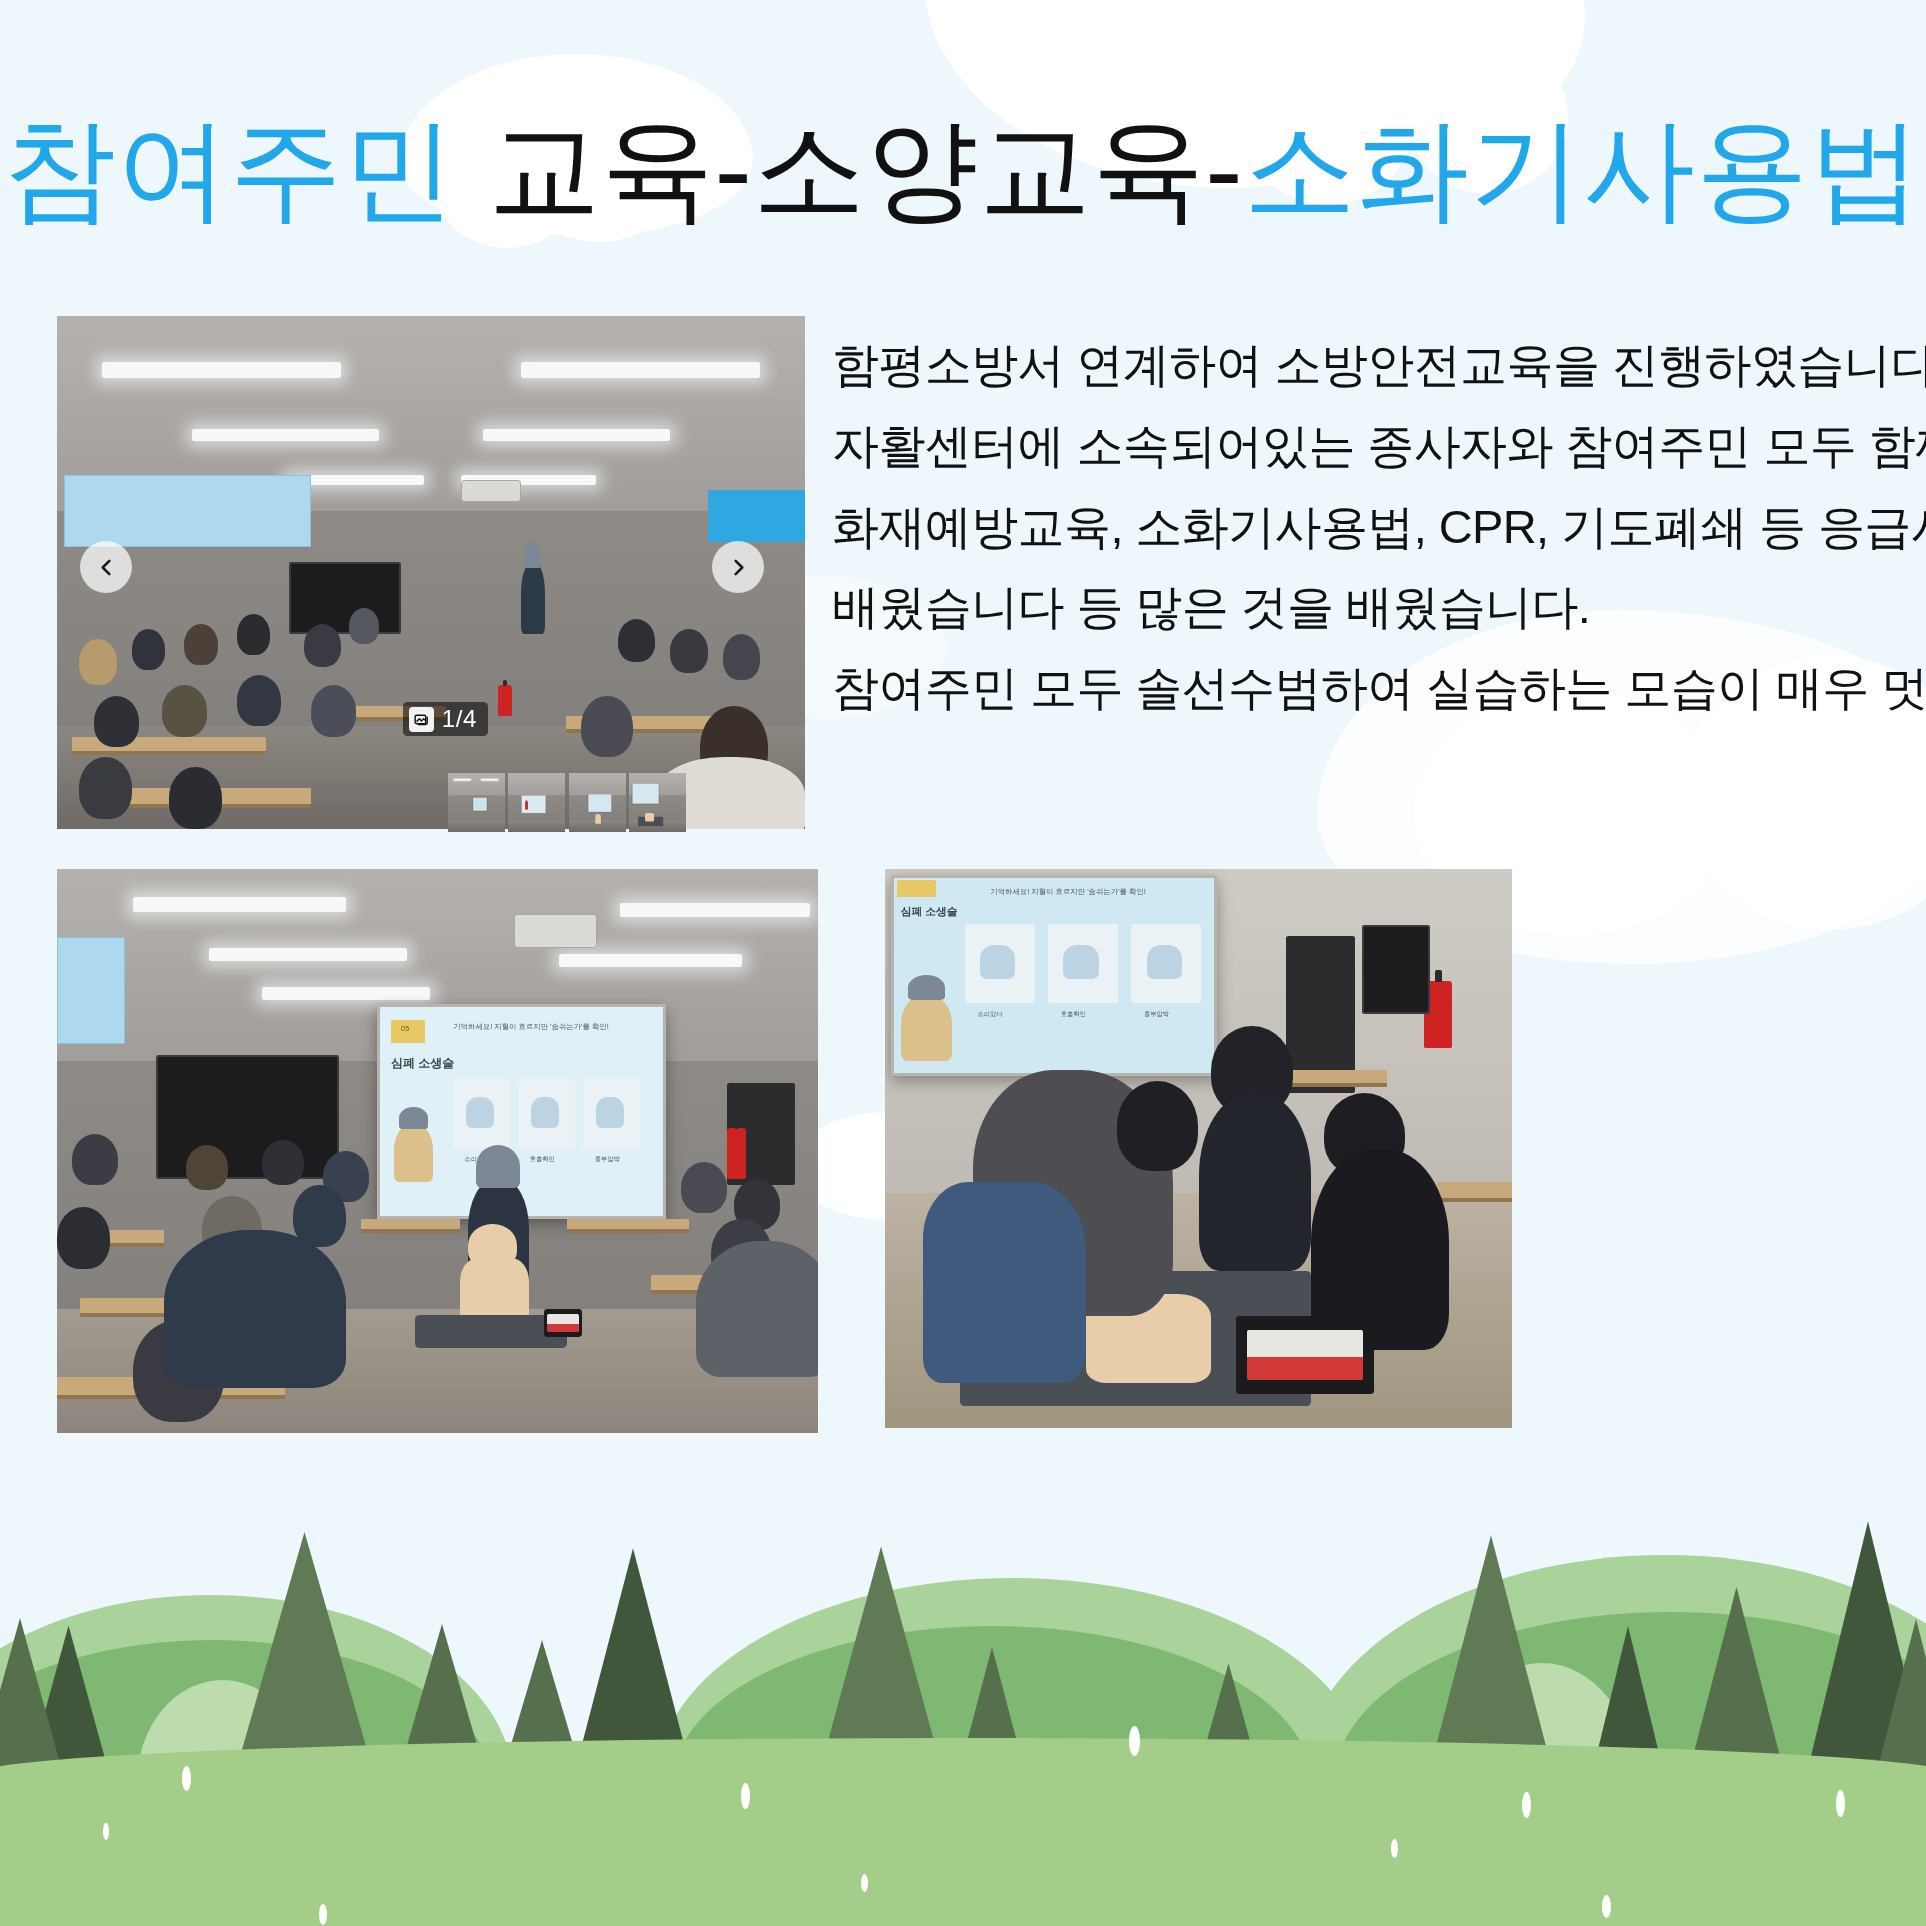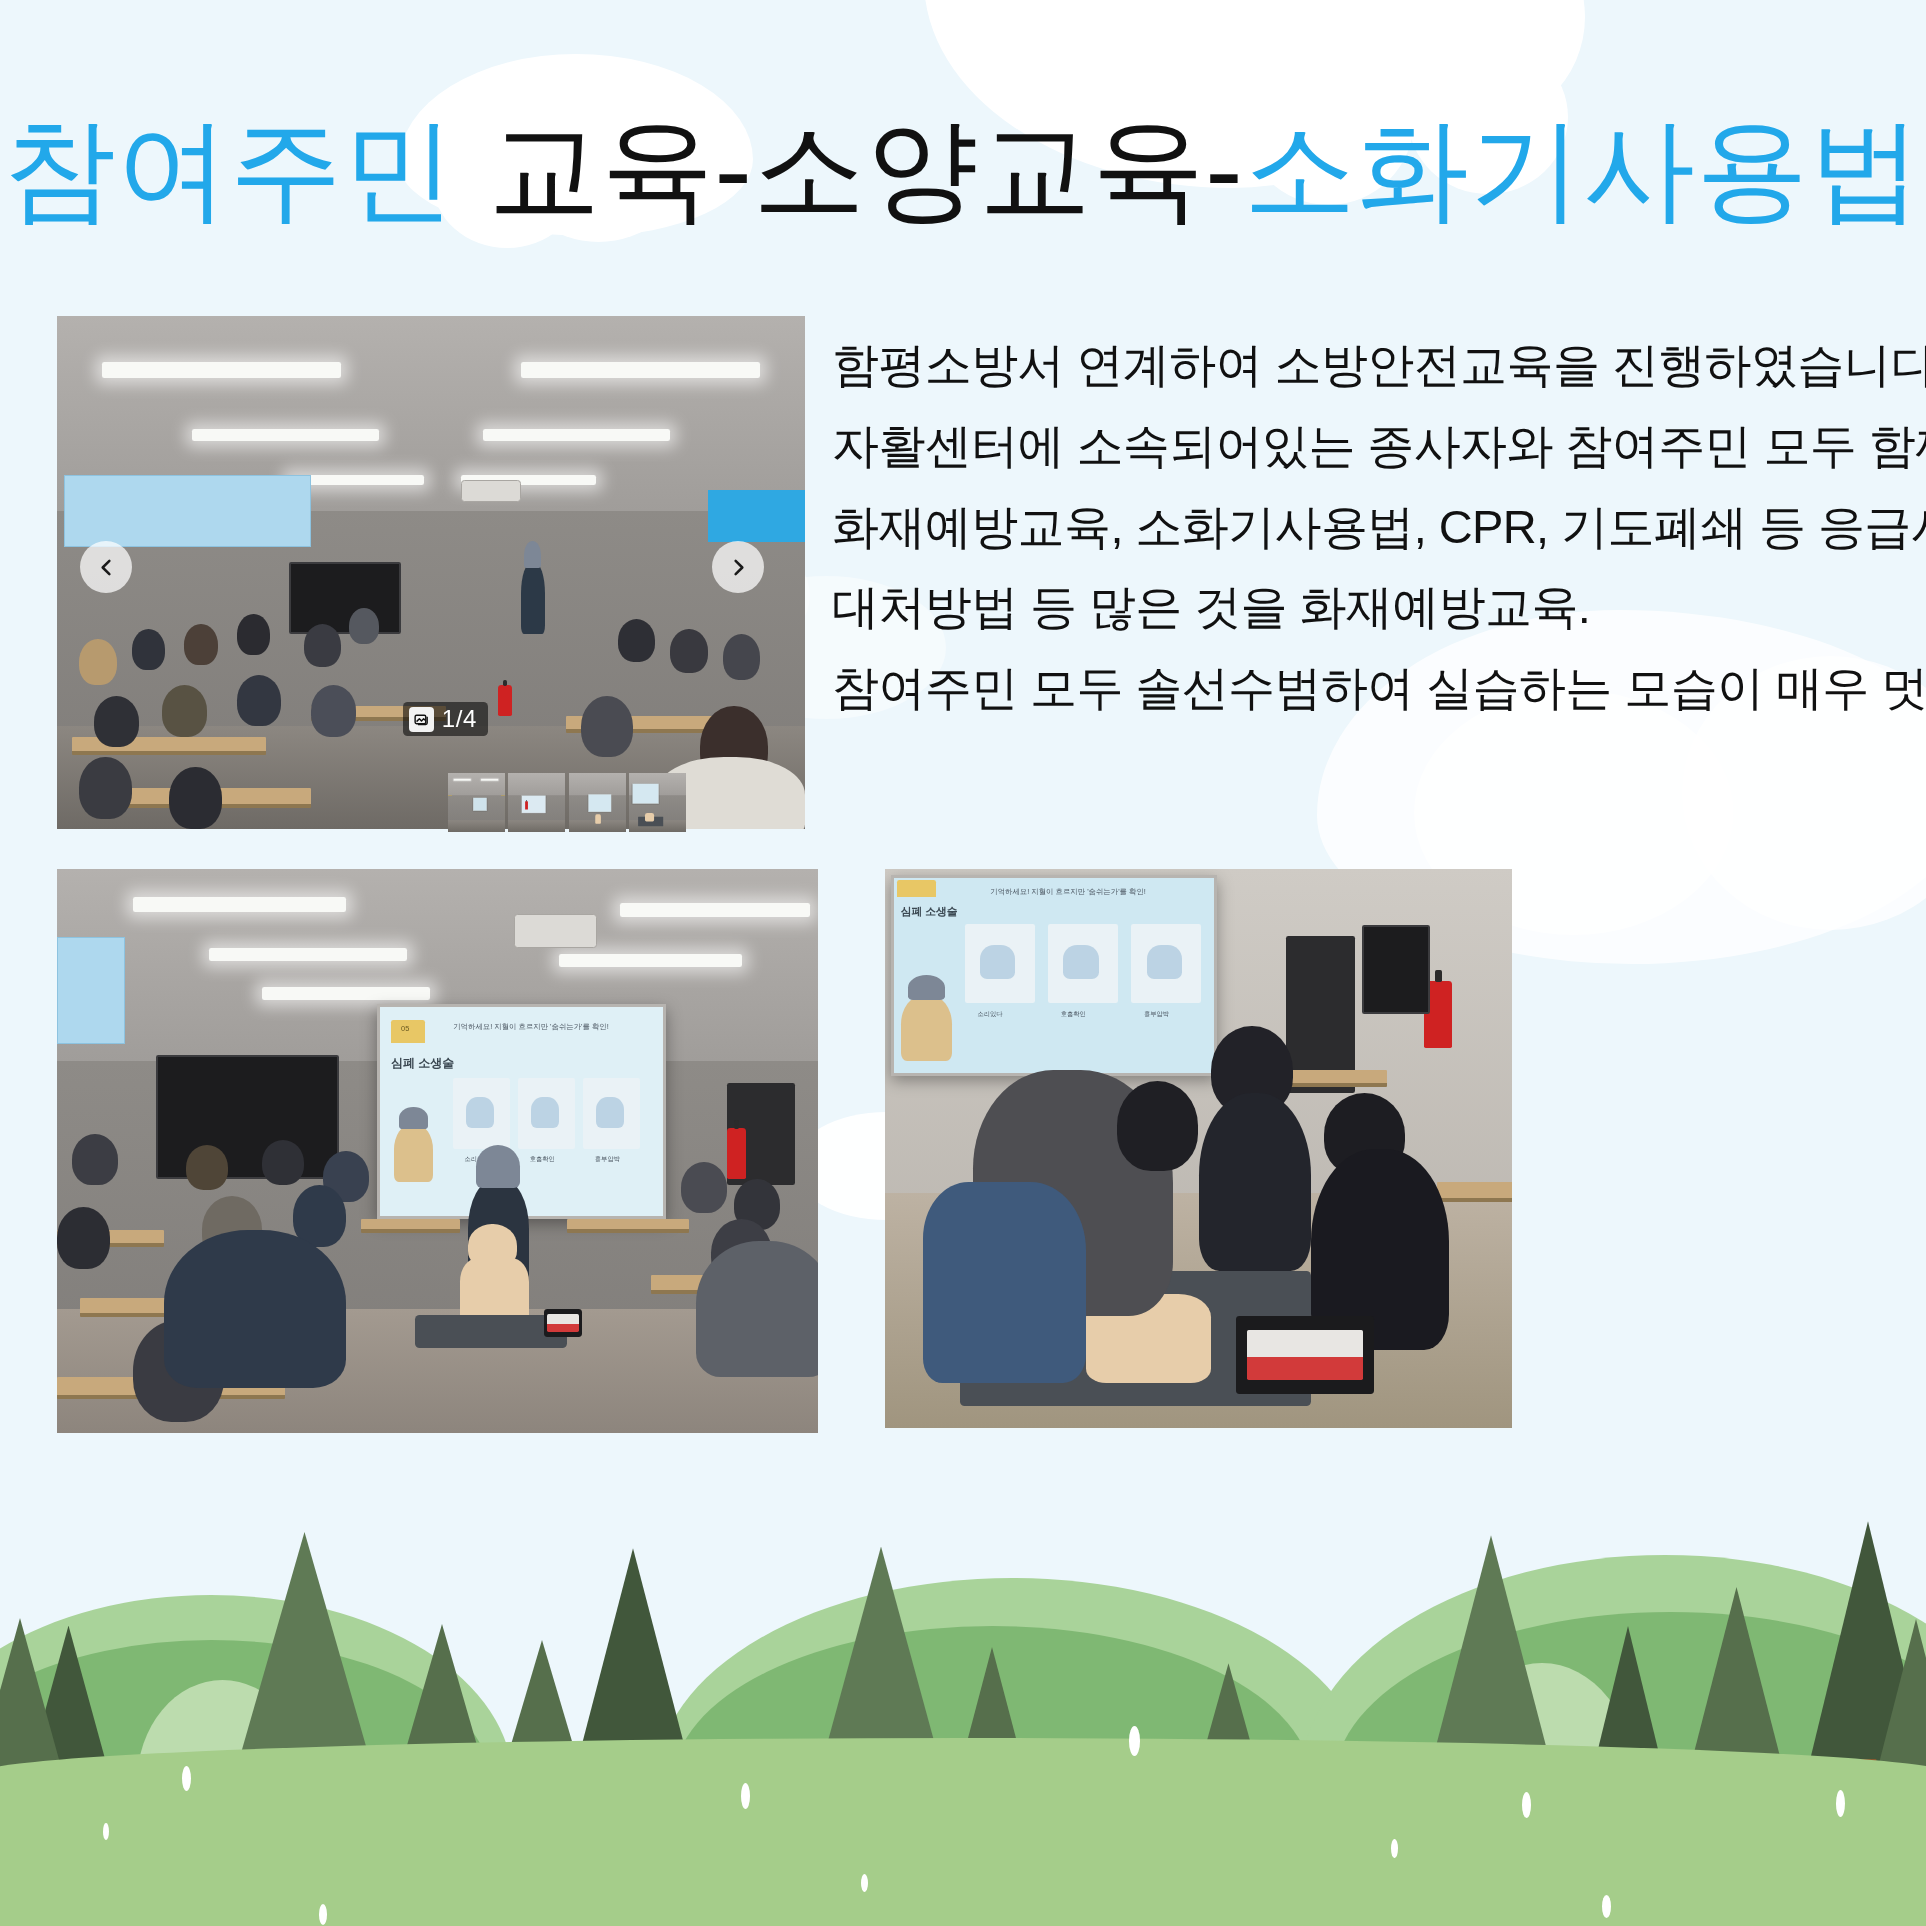--- a/index.html
+++ b/index.html
@@ -298,21 +298,21 @@
       <div class="mat" style="left:16%; top:74%; width:44%; height:16%;"></div>
       <div class="manikin-torso" style="left:28%; top:68%; width:16%; height:14%;"></div>
     </div>
   </div>
 </div>
 
 <div class="body-text">
   <p>함평소방서 연계하여 소방안전교육을 진행하였습니다.</p>
   <p>자활센터에 소속되어있는 종사자와 참여주민 모두 함께</p>
   <p>화재예방교육, 소화기사용법, CPR, 기도폐쇄 등 응급시</p>
-  <p>대처방법 등 많은 것을 화재예방교육.</p>
+  <p>배웠습니다 등 많은 것을 배웠습니다.</p>
   <p>참여주민 모두 솔선수범하여 실습하는 모습이 매우 멋진</p>
 </div>
 
 <div class="photo photo-2">
   <div class="room">
     <div class="ceiling" style="height:34%;"></div>
     <div class="lamp" style="left:10%; top:5%;  width:28%; height:2.6%;"></div>
     <div class="lamp" style="left:74%; top:6%;  width:25%; height:2.6%;"></div>
     <div class="lamp" style="left:20%; top:14%; width:26%; height:2.4%;"></div>
     <div class="lamp" style="left:66%; top:15%; width:24%; height:2.4%;"></div>

